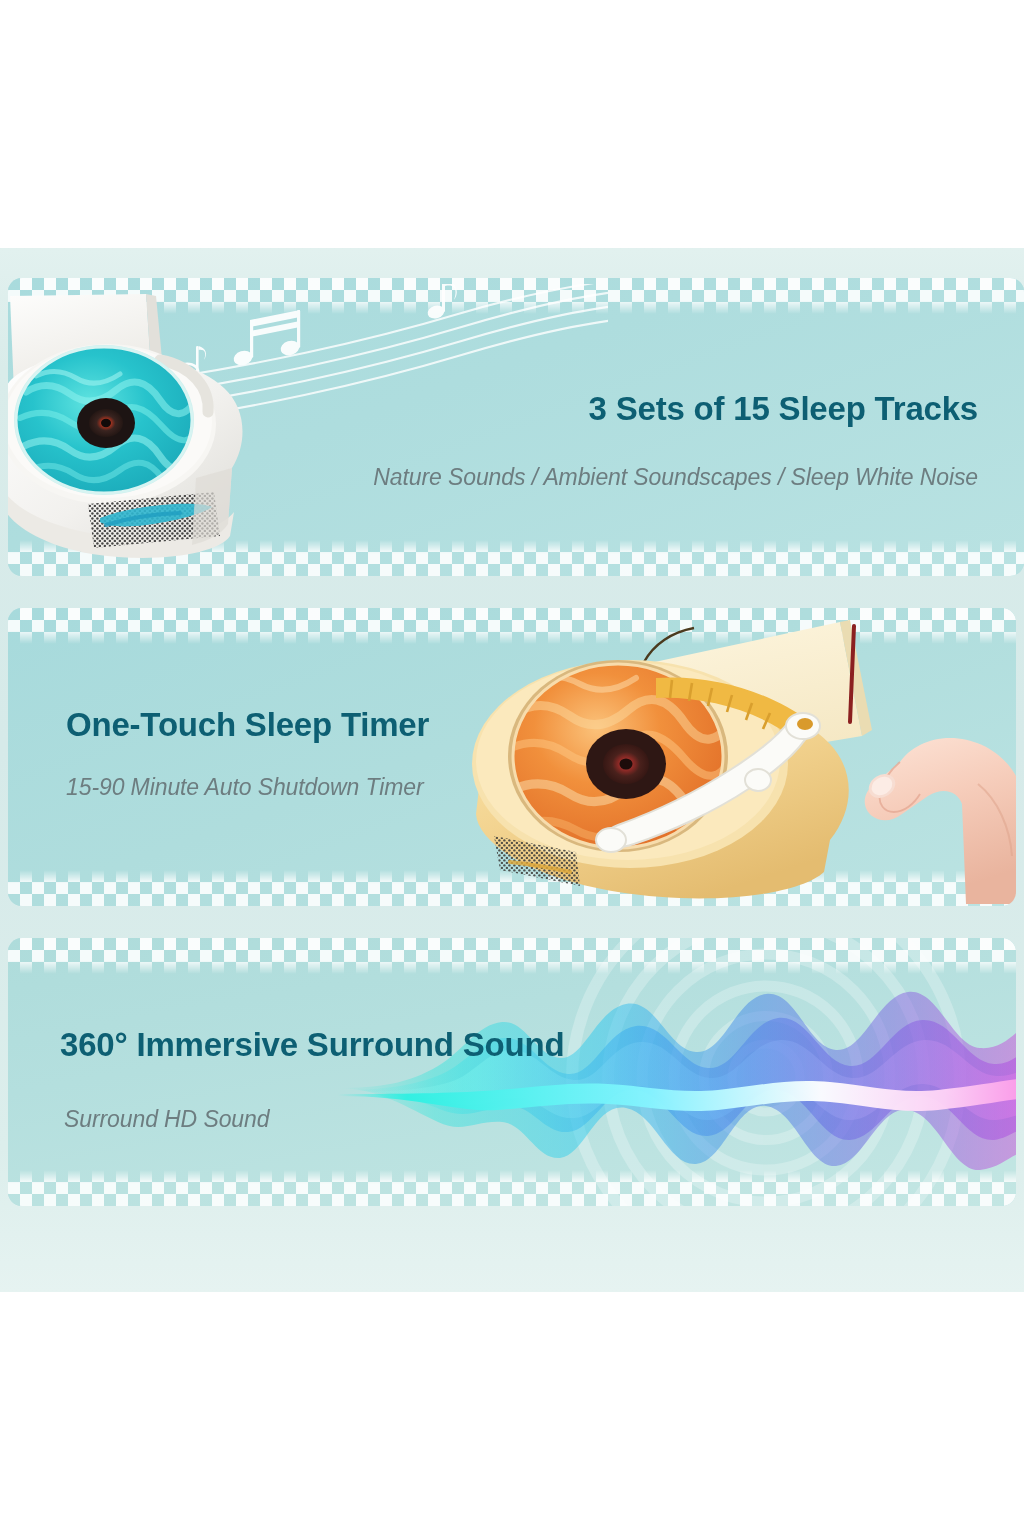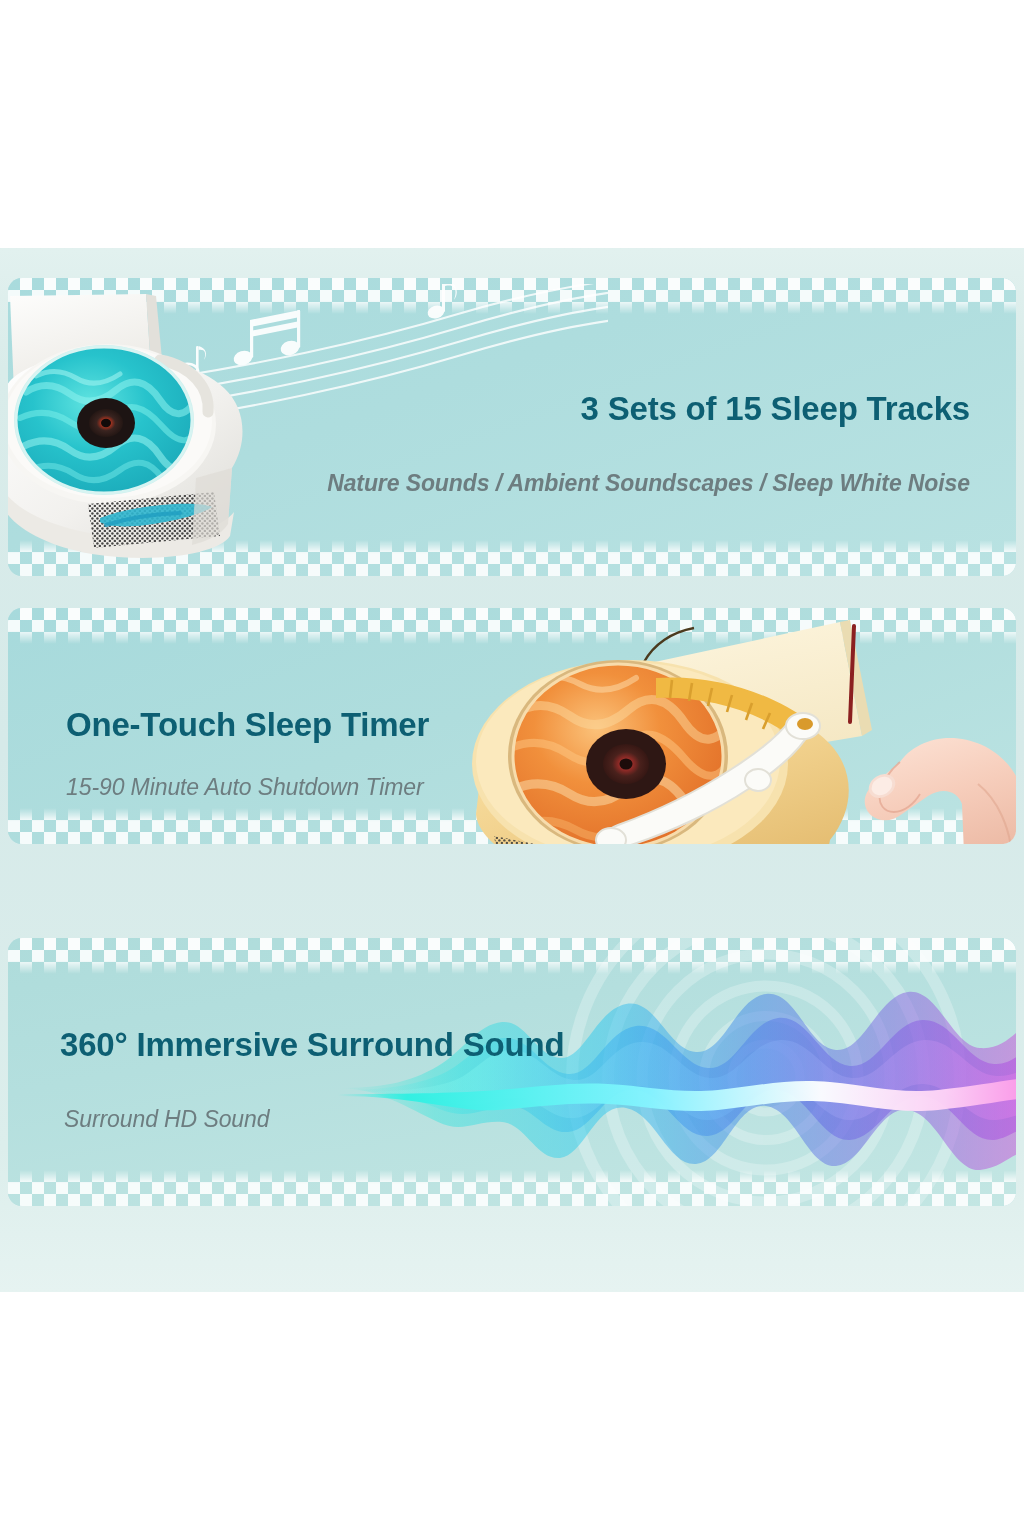--- a/index.html
+++ b/index.html
@@ -43,22 +43,22 @@
 
   
   .panel {
     position: absolute;
     left: 8px;
     width: 1008px;
     border-radius: 14px;
     overflow: hidden;
     background: #b3dfe0;
   }
-  #panel-1 { top: 278px;  height: 298px; }
-  #panel-2 { top: 608px;  height: 236px; }
+  #panel-1 { top: 278px;  height: 298px; padding-left: 8px; }
+  #panel-2 { top: 608px;  height: 298px; }
   #panel-3 { top: 938px;  height: 268px; }
 
   .panel-bg {
     position: absolute;
     inset: 0;
   }
   #panel-1 .panel-bg {
     background: linear-gradient(160deg, #a9dbdd 0%, #aeddde 40%, #b9e2e2 100%);
   }
   #panel-2 .panel-bg {
@@ -117,21 +117,21 @@
     z-index: 20;
     font-style: italic;
     font-size: 23px;
     color: #6d7d80;
     white-space: nowrap;
     letter-spacing: -0.1px;
   }
 
   
   #p1-head { right: 46px; top: 112px; }
-  #p1-sub  { right: 46px; top: 192px; font-weight: bold; }
+  #p1-sub  { right: 46px; top: 186px; }
 
   
   #p2-head { left: 58px; top: 98px; }
   #p2-sub  { left: 58px; top: 166px; font-style: italic; }
 
   
   #p3-head { left: 52px; top: 88px; }
   #p3-sub  { left: 56px; top: 168px; }
 
   

